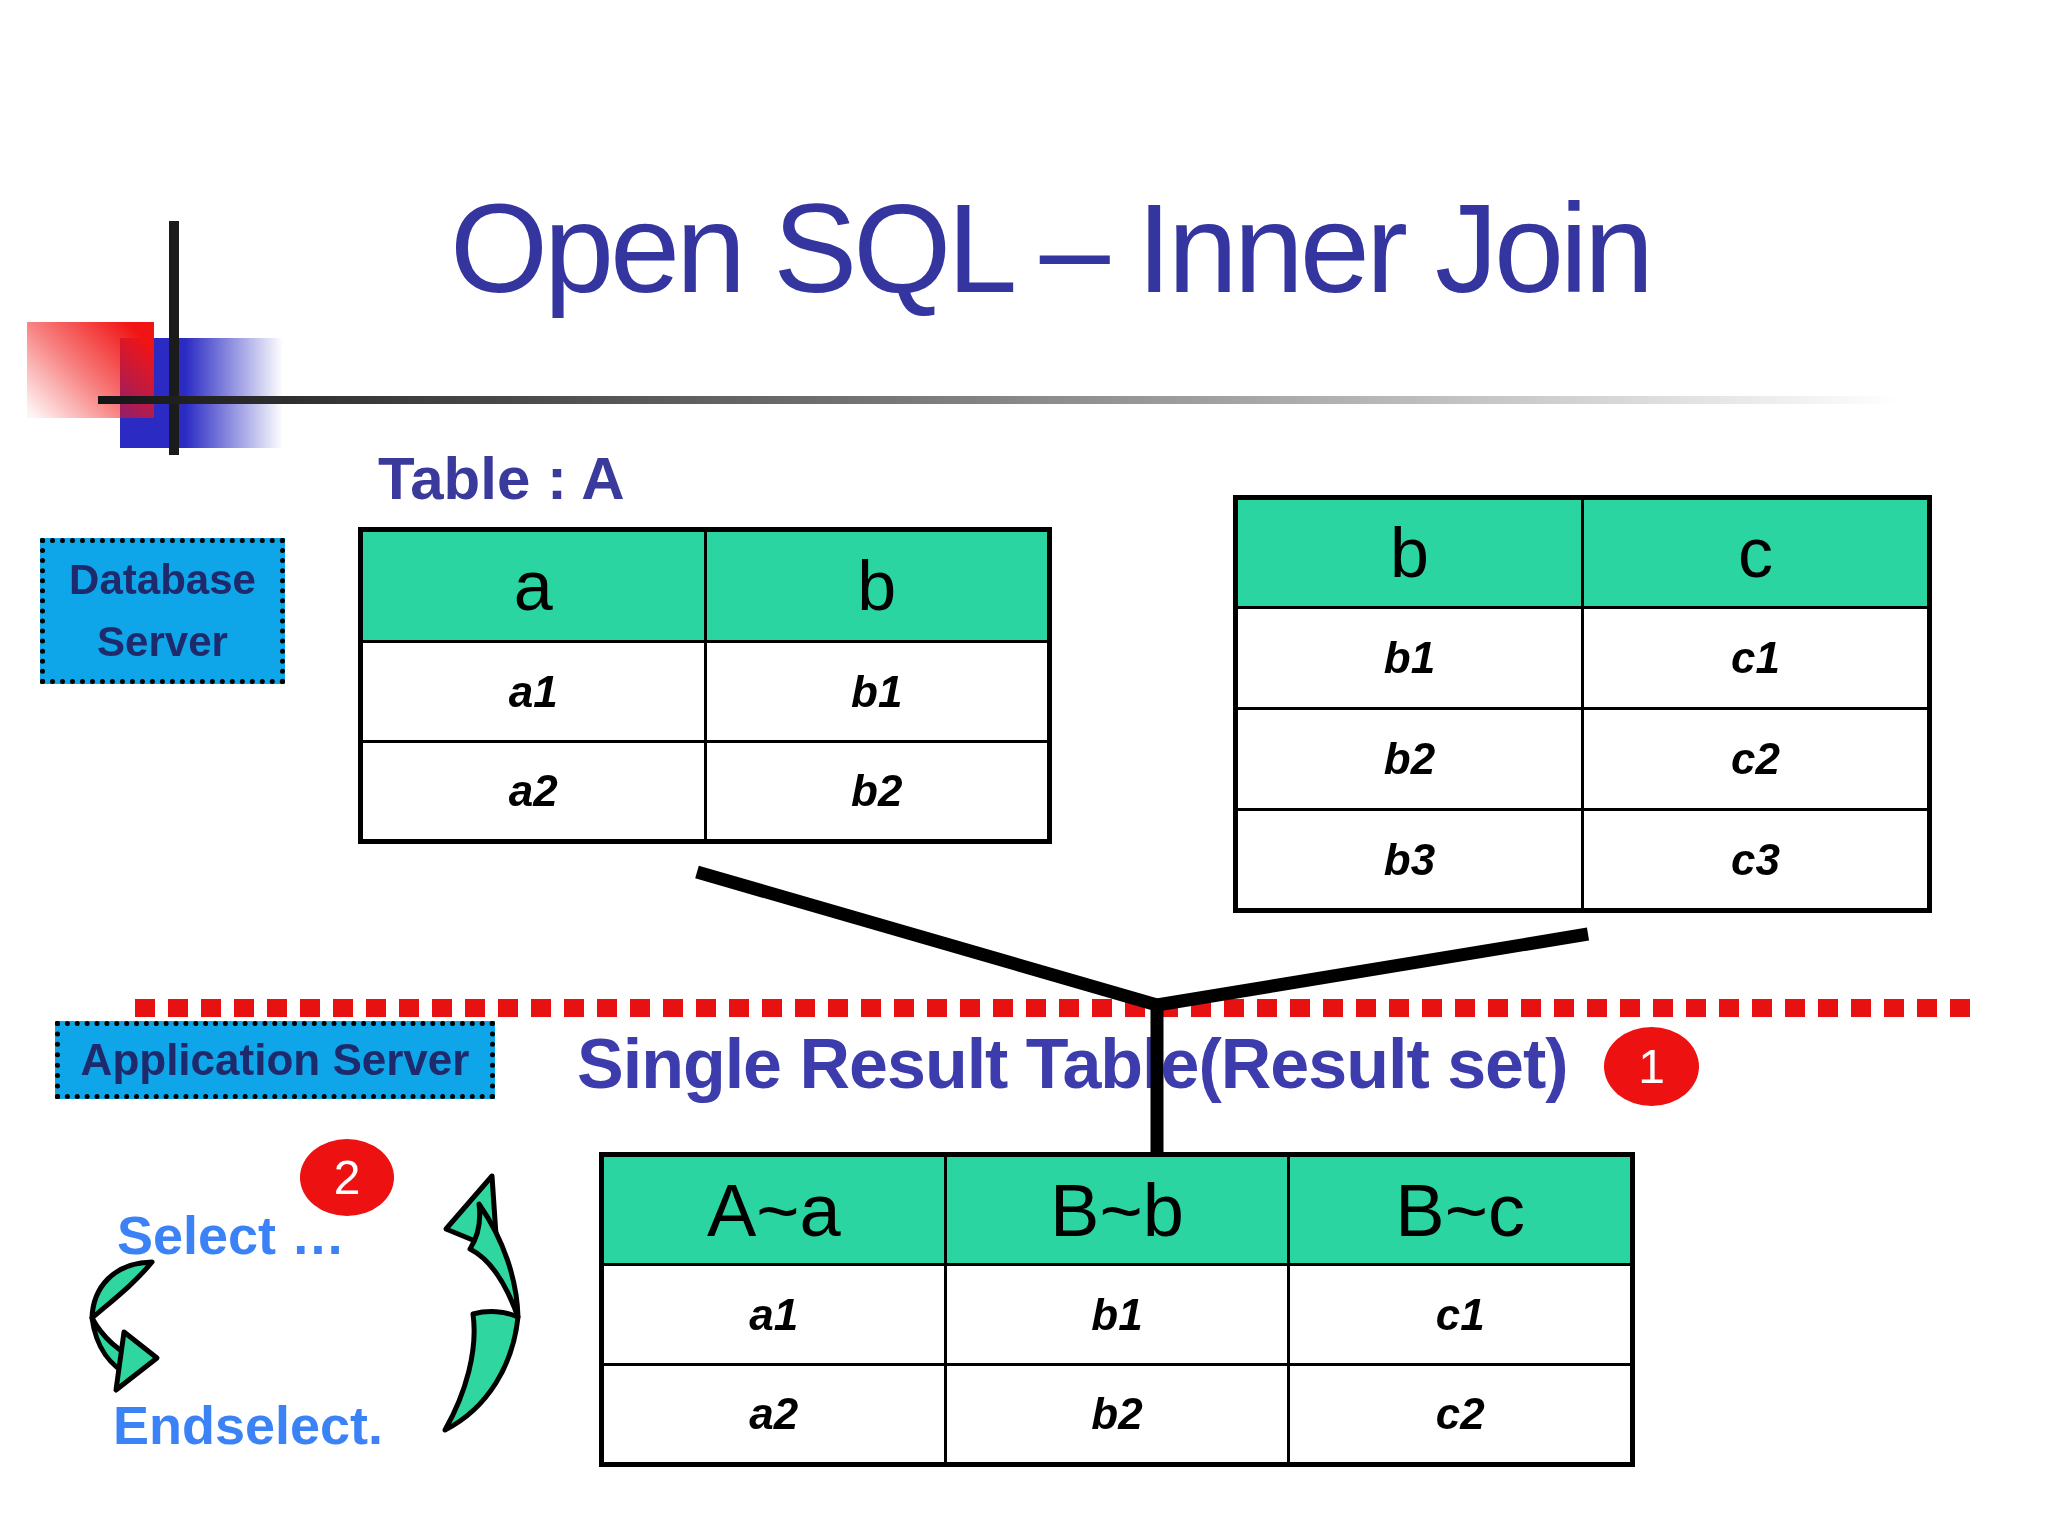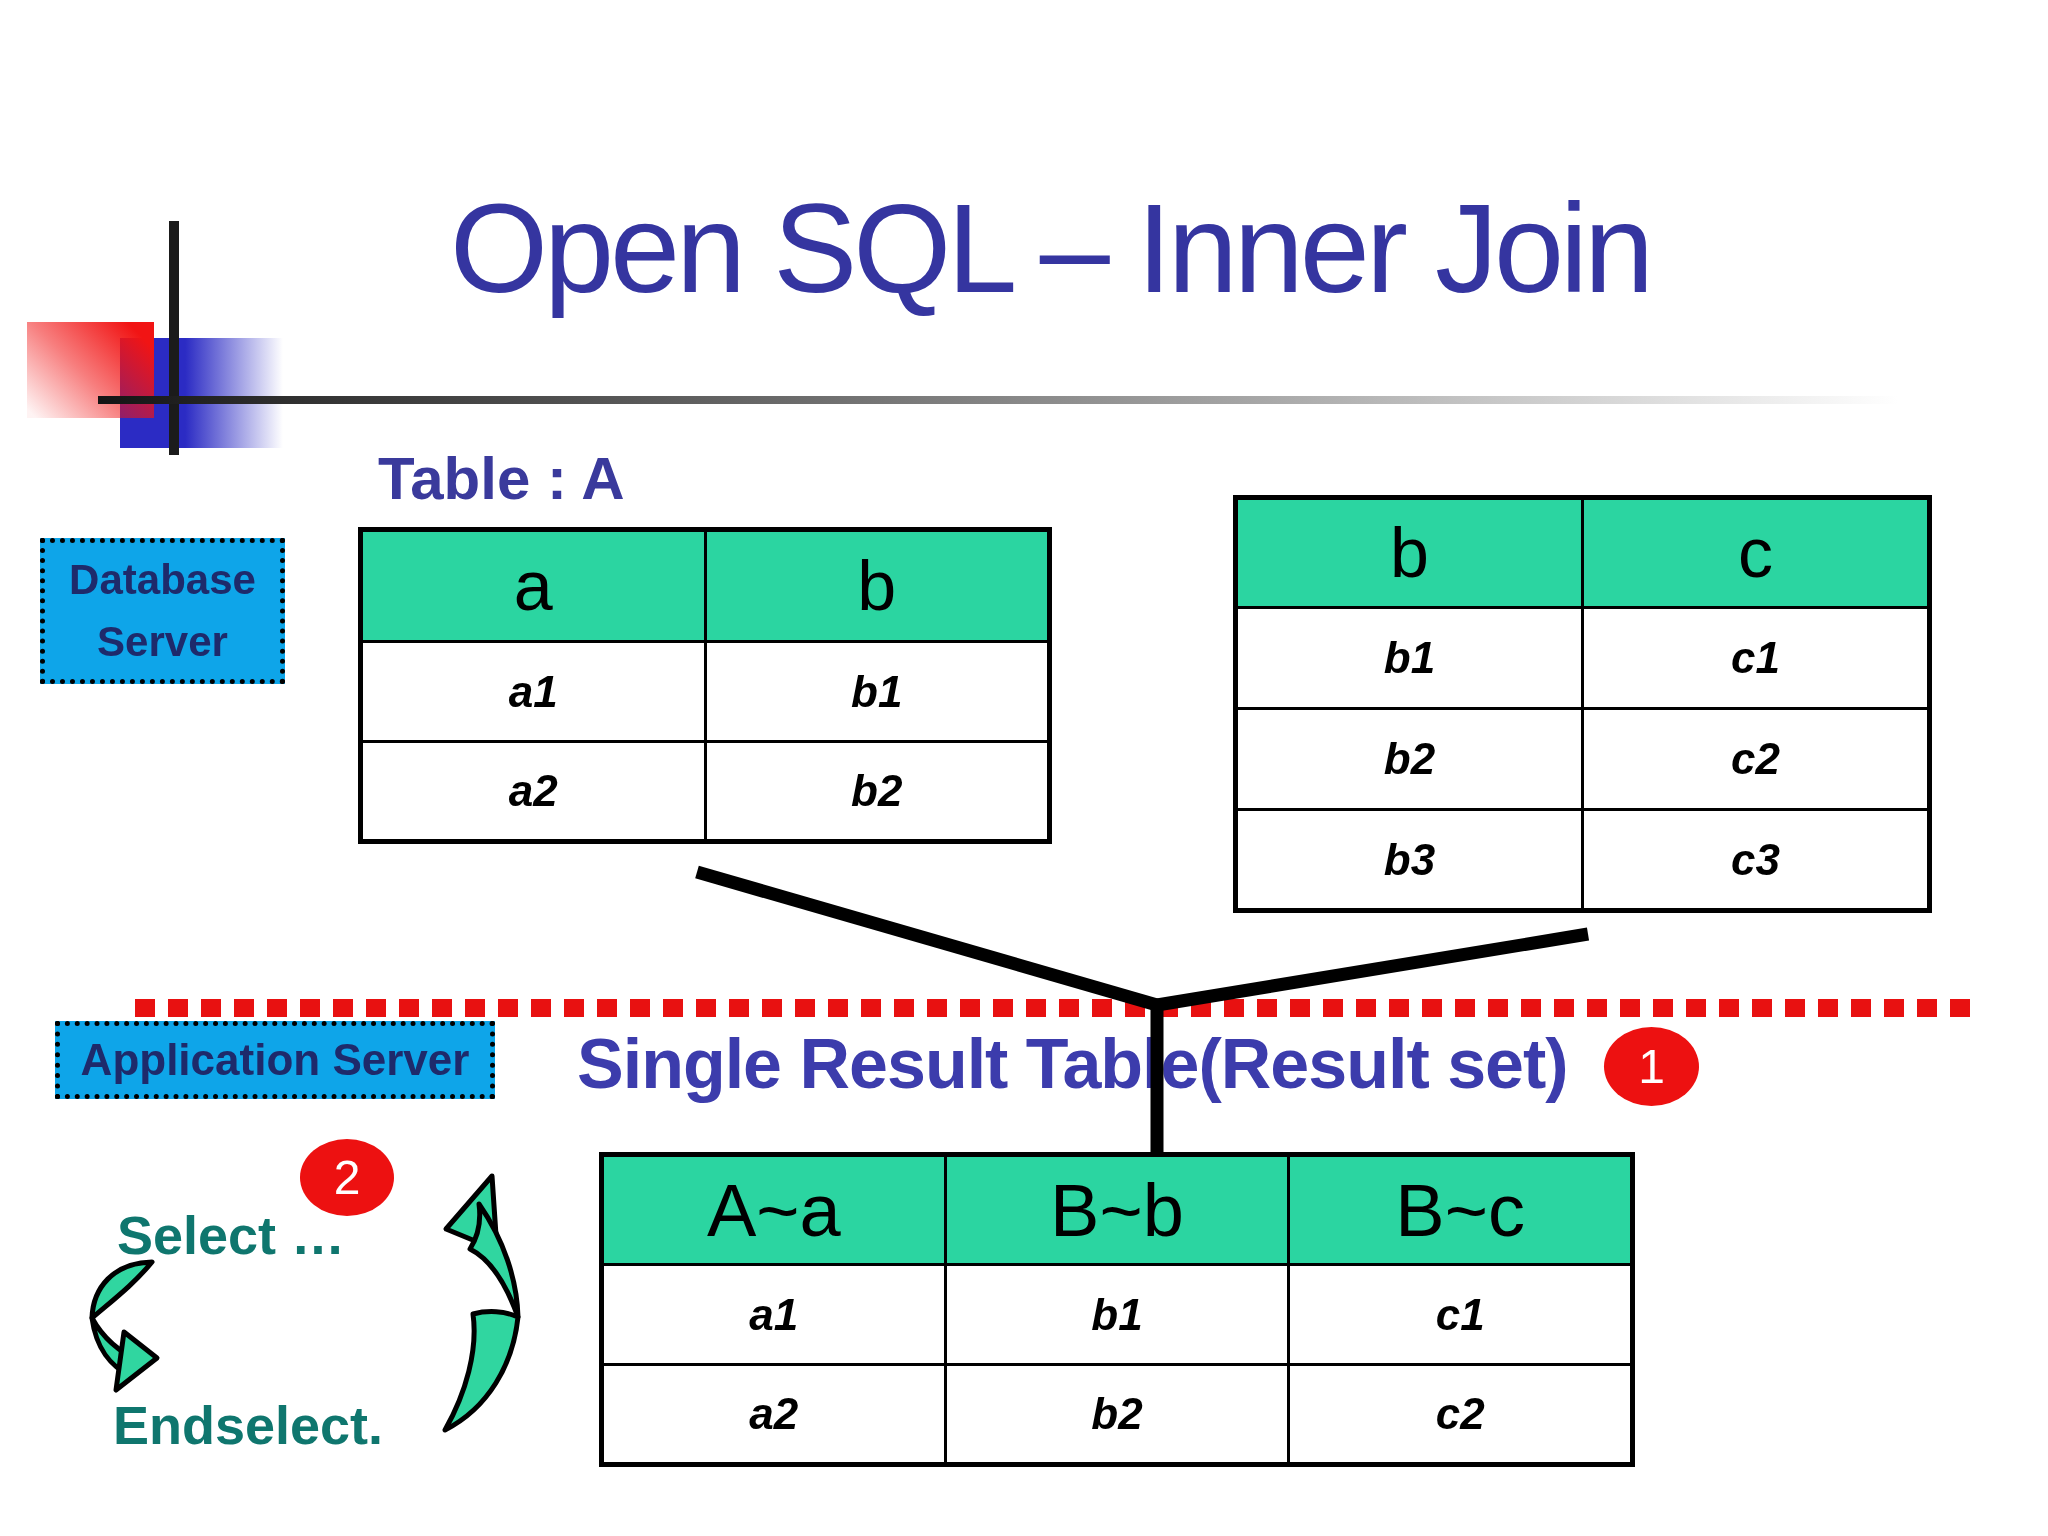--- a/index.html
+++ b/index.html
@@ -53,21 +53,21 @@
 
   
   .red-dotted { position:absolute; left:135px; top:999px; width:1840px; height:18px;
      background:repeating-linear-gradient(90deg,#E81111 0 20px,rgba(0,0,0,0) 20px 33px); }
   .badge { position:absolute; background:#ED1111; border-radius:50%; color:#fff;
      display:flex; align-items:center; justify-content:center; font-size:48px; }
   .badge-1 { left:1604px; top:1027px; width:95px; height:79px; }
   .badge-2 { left:300px;  top:1139px; width:94px; height:77px; }
 
   
-  .code-line { position:absolute; font-size:54px; font-weight:bold; color:#0f766e; }
+  .code-line { position:absolute; font-size:54px; font-weight:bold; color:#3b82f6; }
   .code-1 { left:117px; top:1204px; }
   .code-2 { left:202px; top:1296px; }
   .code-3 { left:113px; top:1394px; }
 
   
   .overlay { position:absolute; left:0; top:0; width:2048px; height:1536px;
      pointer-events:none; }
 </style>
 </head>
 <body>

